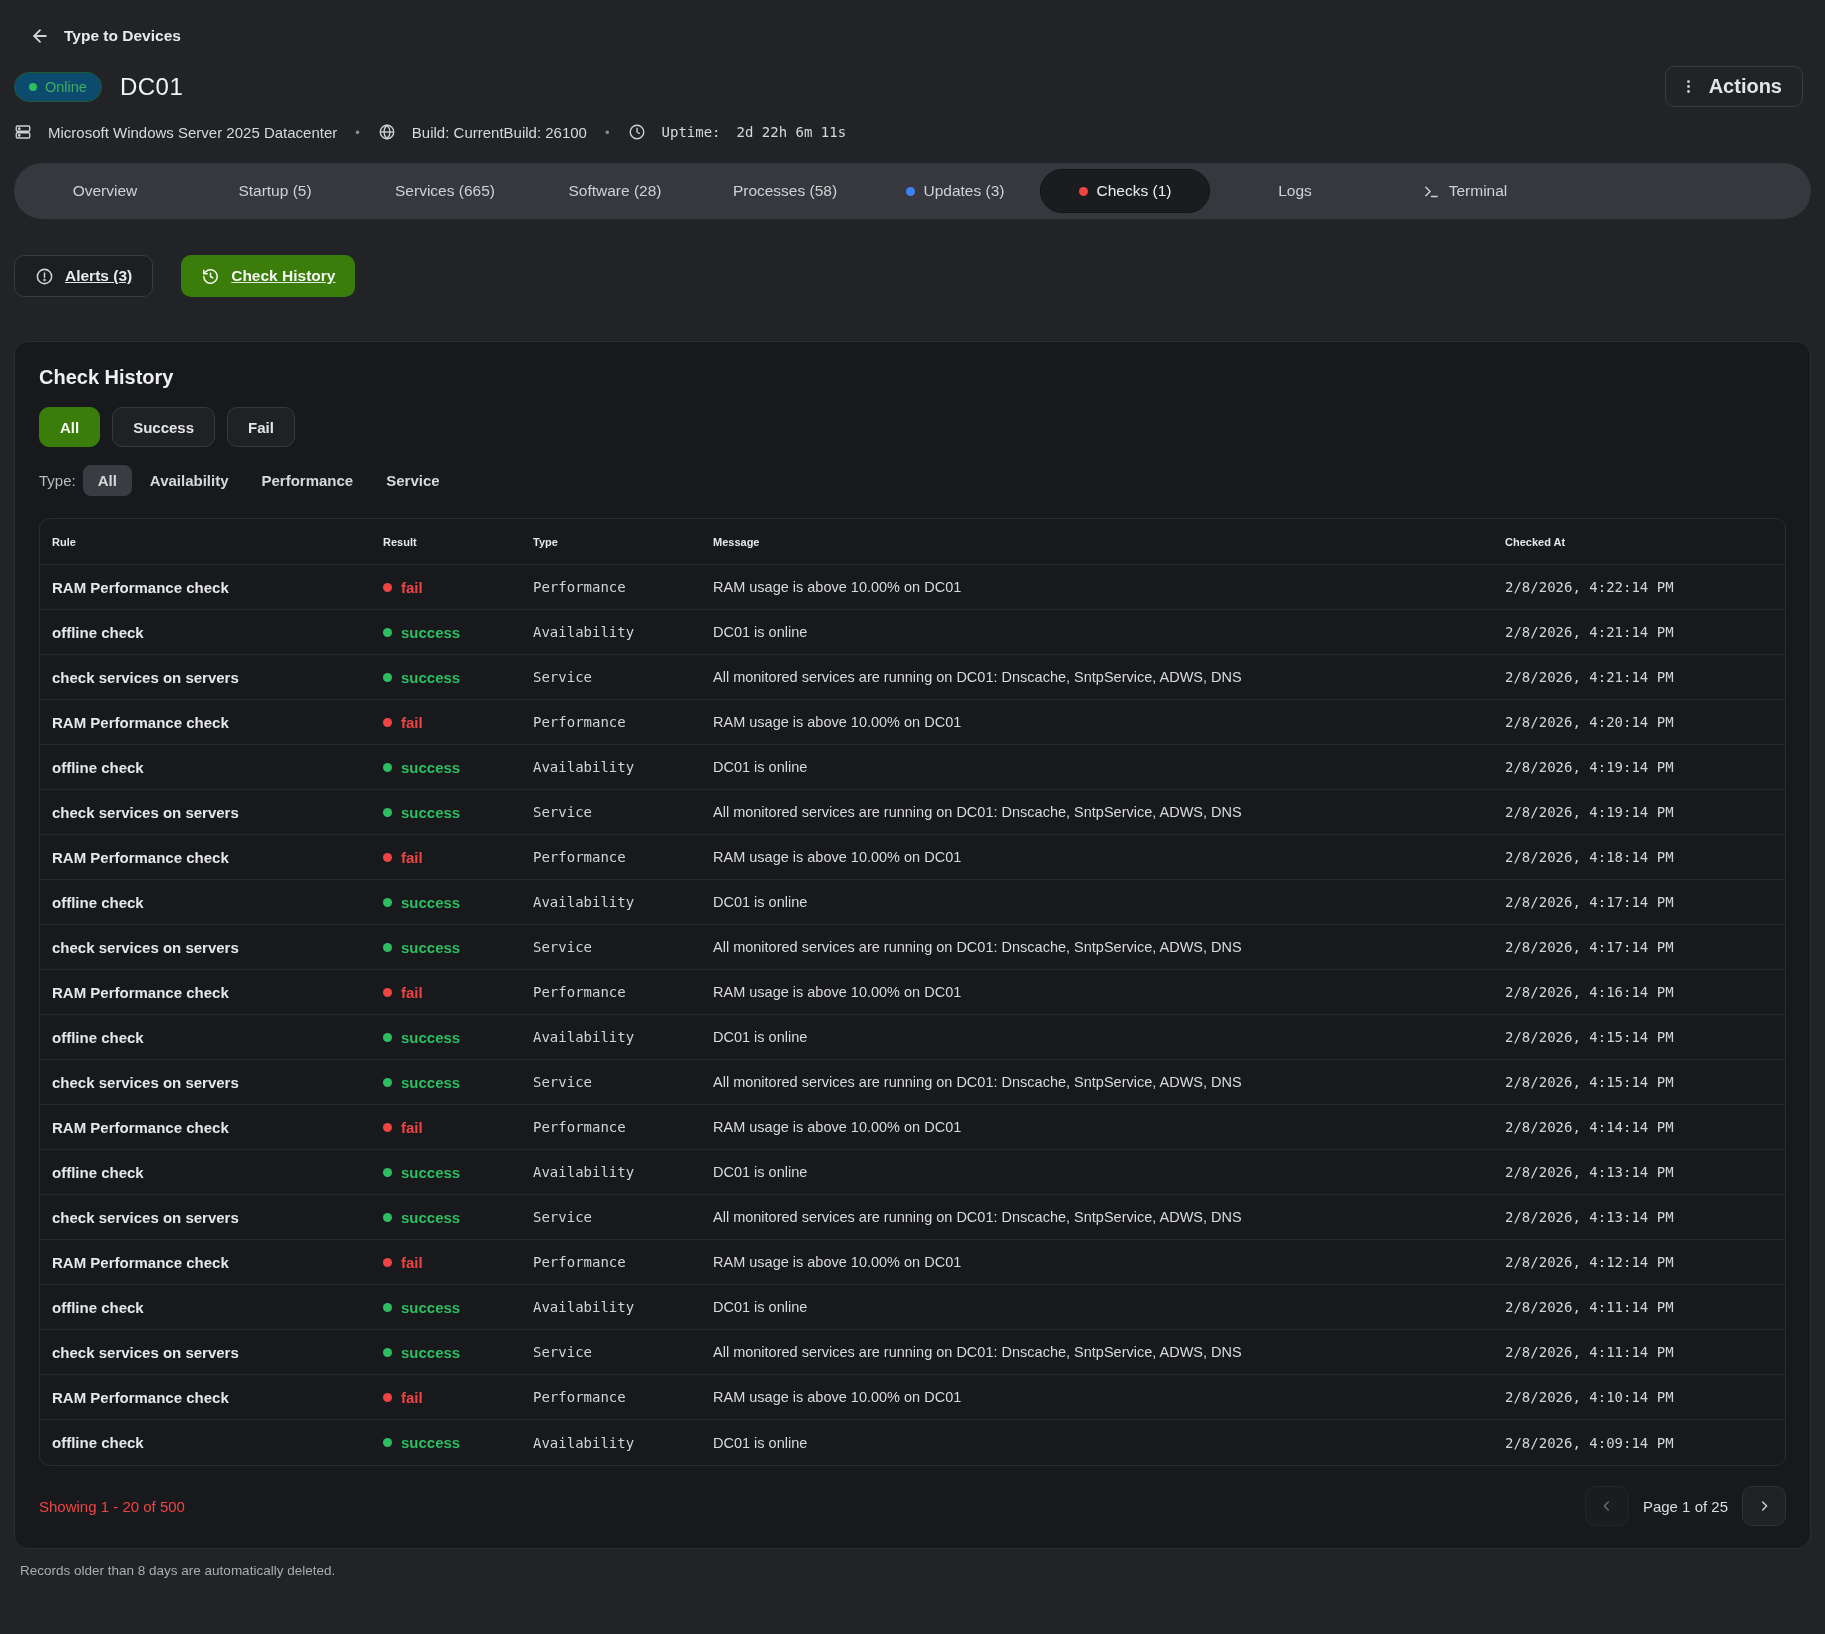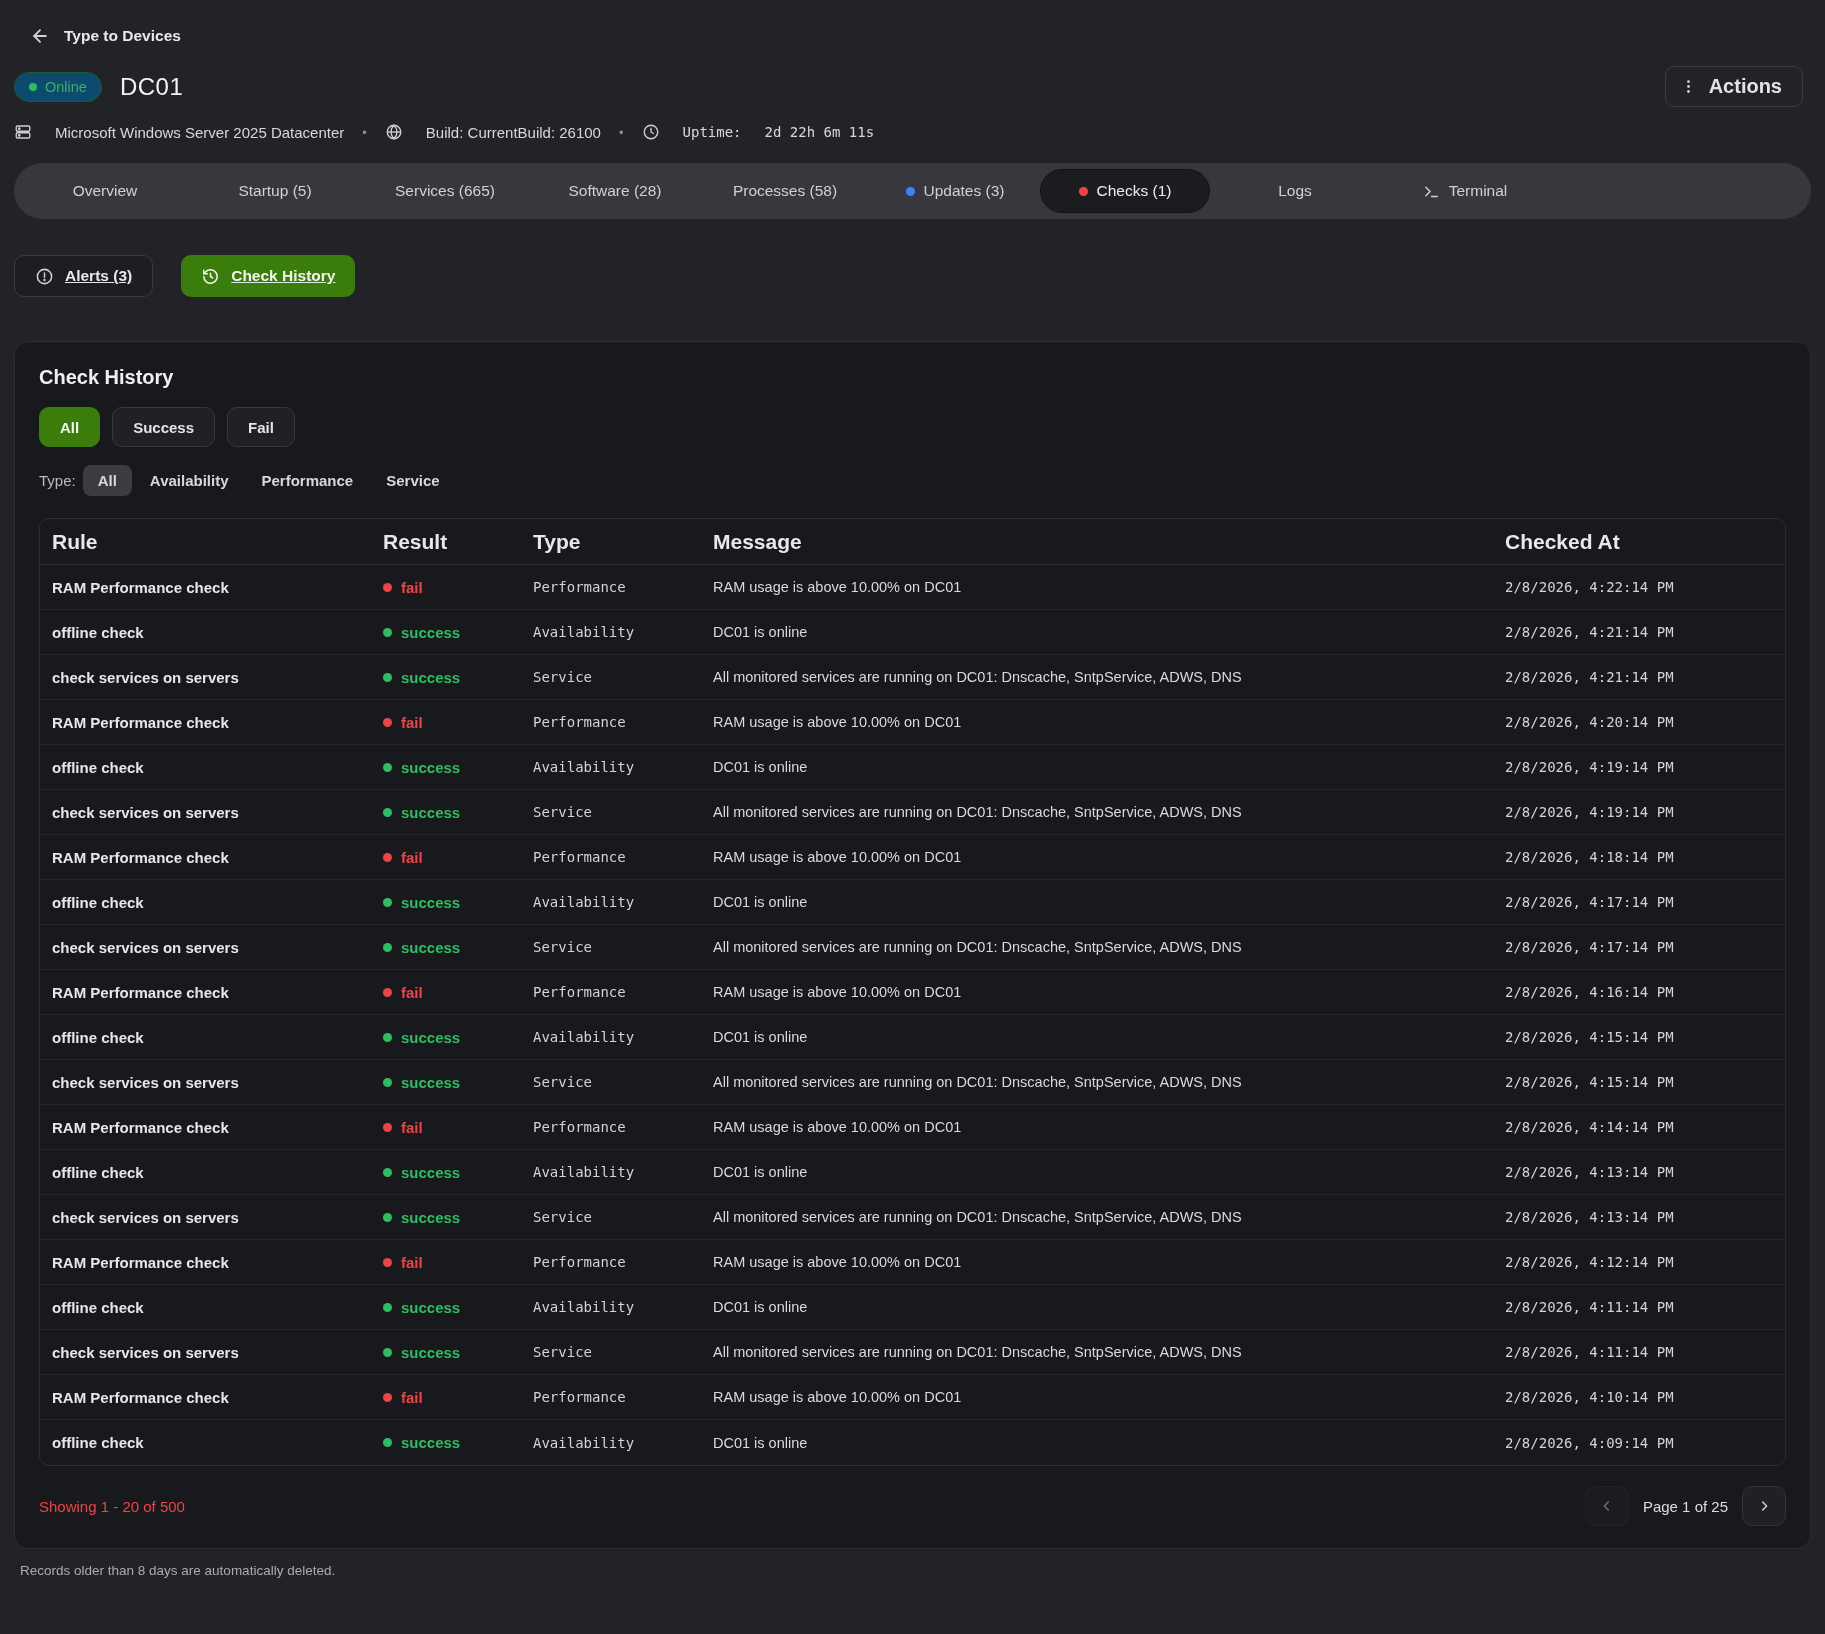--- a/index.html
+++ b/index.html
@@ -36,21 +36,21 @@
   }
   .badge-online .dot{width:8px;height:8px;border-radius:50%;background:var(--online);}
   .device-title{font-size:24px;font-weight:400;letter-spacing:.5px;color:#f2f3f5;}
   .actions-btn{
     display:flex;align-items:center;gap:12px;
     background:transparent;border:1px solid #3a3c41;border-radius:9px;
     color:#e3e4e7;font-size:20px;font-weight:600;
     padding:8px 20px 8px 14px;cursor:pointer;font-family:inherit;
   }
   .info-row{display:flex;align-items:center;gap:12px;padding:16px 30px 0 14px;color:#d6d8da;font-size:15px;}
-  .info-item{display:flex;align-items:center;gap:23px;text-align:center;}
+  .info-item{display:flex;align-items:center;gap:16px;text-align:center;}
   .info-sep{color:#8c8e92;font-size:13px;padding:0 6px;}
   .mono{font-family:var(--mono);font-size:14px;}
 
   
   .tabbar{
     margin:22px 14px 0 14px;height:56px;border-radius:28px;
     background:var(--tabbar-bg);display:flex;align-items:center;padding:0 6px;
   }
   .tab{
     width:170px;height:44px;border-radius:22px;
@@ -92,21 +92,21 @@
   .chip.active{background:var(--green);border-color:var(--green);color:#f4f7ef;}
   .type-row{display:flex;align-items:center;gap:3px;margin-top:18px;font-size:15px;}
   .type-label{color:#b9bbbf;margin-right:4px;}
   .type-opt{padding:7px 15px;border-radius:8px;color:#d7d8db;cursor:pointer;font-weight:600;}
   .type-opt.active{background:#3a3c41;}
 
   
   .table{margin-top:22px;border:1px solid var(--border);border-radius:10px;overflow:hidden;}
   .tr{display:grid;grid-template-columns:331px 150px 180px 792px 1fr;align-items:center;}
   .tr > div{padding-left:12px;}
-  .thead{height:46px;border-bottom:1px solid var(--border);font-weight:700;color:#e7e8ea;font-size:21px;}
+  .thead{height:46px;border-bottom:1px solid var(--border);font-weight:700;color:#e7e8ea;font-size:11px;}
   .row{height:45px;border-bottom:1px solid var(--row-sep);}
   .row:last-child{border-bottom:none;}
   .cell-rule{font-size:15px;font-weight:600;color:#e6e7e9;}
   .cell-result{display:flex;align-items:center;gap:9px;font-size:15px;font-weight:600;}
   .cell-result .rdot{width:9px;height:9px;border-radius:50%;}
   .cell-result.success{color:var(--success);}
   .cell-result.fail{color:var(--fail);}
   .cell-result.success .rdot{background:var(--success);}
   .cell-result.fail .rdot{background:var(--fail);}
   .cell-type{font-family:var(--mono);font-size:14px;color:#d2d4d7;}

